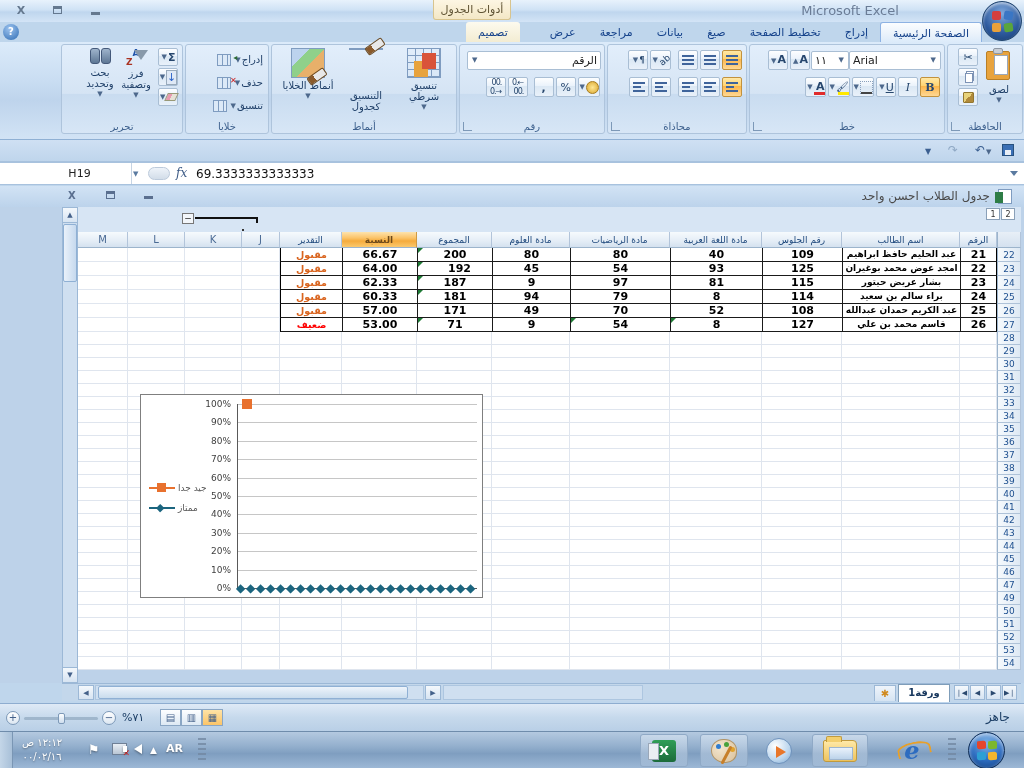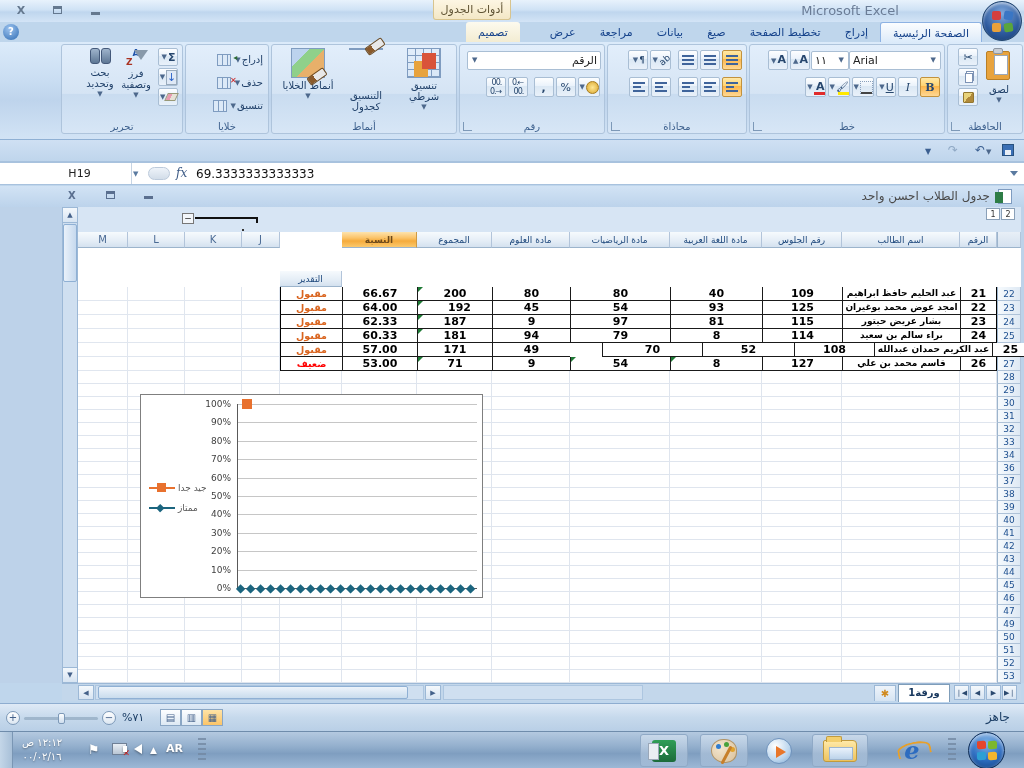--- a/index.html
+++ b/index.html
@@ -611,21 +611,21 @@
       <div class="olv">2</div>
     </div>
 </div>
 
 <div class="abs" id="sheetgrid">
   <div class="hrow" id="col-headers">
       <div class="cell head-cell" style="width: 50px;">M</div>
       <div class="cell head-cell" style="width: 57px;">L</div>
       <div class="cell head-cell" style="width: 57px;">K</div>
       <div class="cell head-cell" style="width: 38px;">J</div>
-      <div class="cell head-cell tname-h" style="width: 62px; margin-top: 39px;">التقدير</div>
+      <div class="cell head-cell tname-h" style="width: 62px;">التقدير</div>
       <div class="cell head-cell tname-h selhead" style="width: 75px;">النسبة</div>
       <div class="cell head-cell tname-h" style="width: 75px;">المجموع</div>
       <div class="cell head-cell tname-h" style="width: 78px;">مادة العلوم</div>
       <div class="cell head-cell tname-h" style="width: 100px;">مادة الرياضيات</div>
       <div class="cell head-cell tname-h" style="width: 92px;">مادة اللغة العربية</div>
       <div class="cell head-cell tname-h" style="width: 80px;">رقم الجلوس</div>
       <div class="cell head-cell tname-h" style="width: 118px;">اسم الطالب</div>
       <div class="cell head-cell tname-h" style="width: 37px;">الرقم</div>
       <div class="cell head-cell corner" style="width: 24px;"></div>
     </div>
@@ -696,21 +696,21 @@
       </div>
       <div class="srow" style="height: 14px;">
         <div class="cell blank-cell" style="width: 50px;"></div>
         <div class="cell blank-cell" style="width: 57px;"></div>
         <div class="cell blank-cell" style="width: 57px;"></div>
         <div class="cell blank-cell" style="width: 38px;"></div>
         <div class="cell tcell grade first" style="width: 62px; color: rgb(217, 100, 30);">مقبول</div>
         <div class="cell tcell" style="width: 75px;">57.00</div>
         <div class="cell tcell" style="width: 75px;">171</div>
         <div class="cell tcell" style="width: 78px;">49</div>
-        <div class="cell tcell" style="width: 100px; margin-left: 32px;">70</div>
+        <div class="cell tcell" style="width: 100px;">70</div>
         <div class="cell tcell" style="width: 92px;">52</div>
         <div class="cell tcell" style="width: 80px;">108</div>
         <div class="cell tcell tname" style="width: 118px;">عبد الكريم حمدان عبدالله</div>
         <div class="cell tcell lastc" style="width: 37px;">25</div>
         <div class="cell rownum" style="width: 24px; line-height: 14px;">26</div>
       </div>
       <div class="srow" style="height: 14px;">
         <div class="cell blank-cell" style="width: 50px;"></div>
         <div class="cell blank-cell" style="width: 57px;"></div>
         <div class="cell blank-cell" style="width: 57px;"></div>
@@ -830,20 +830,36 @@
         <div class="cell grid-cell" style="width: 62px;"></div>
         <div class="cell grid-cell" style="width: 75px;"></div>
         <div class="cell grid-cell" style="width: 75px;"></div>
         <div class="cell grid-cell" style="width: 78px;"></div>
         <div class="cell grid-cell" style="width: 100px;"></div>
         <div class="cell grid-cell" style="width: 92px;"></div>
         <div class="cell grid-cell" style="width: 80px;"></div>
         <div class="cell grid-cell" style="width: 118px;"></div>
         <div class="cell grid-cell" style="width: 37px;"></div>
         <div class="cell rownum" style="width: 24px; line-height: 13px;">34</div>
+      </div>
+      <div class="srow" style="height: 13px;">
+        <div class="cell grid-cell" style="width: 50px;"></div>
+        <div class="cell grid-cell" style="width: 57px;"></div>
+        <div class="cell grid-cell" style="width: 57px;"></div>
+        <div class="cell grid-cell" style="width: 38px;"></div>
+        <div class="cell grid-cell" style="width: 62px;"></div>
+        <div class="cell grid-cell" style="width: 75px;"></div>
+        <div class="cell grid-cell" style="width: 75px;"></div>
+        <div class="cell grid-cell" style="width: 78px;"></div>
+        <div class="cell grid-cell" style="width: 100px;"></div>
+        <div class="cell grid-cell" style="width: 92px;"></div>
+        <div class="cell grid-cell" style="width: 80px;"></div>
+        <div class="cell grid-cell" style="width: 118px;"></div>
+        <div class="cell grid-cell" style="width: 37px;"></div>
+        <div class="cell rownum" style="width: 24px; line-height: 13px;">35</div>
       </div>
       <div class="srow" style="height: 13px;">
         <div class="cell grid-cell" style="width: 50px;"></div>
         <div class="cell grid-cell" style="width: 57px;"></div>
         <div class="cell grid-cell" style="width: 57px;"></div>
         <div class="cell grid-cell" style="width: 38px;"></div>
         <div class="cell grid-cell" style="width: 62px;"></div>
         <div class="cell grid-cell" style="width: 75px;"></div>
         <div class="cell grid-cell" style="width: 75px;"></div>
         <div class="cell grid-cell" style="width: 78px;"></div>

